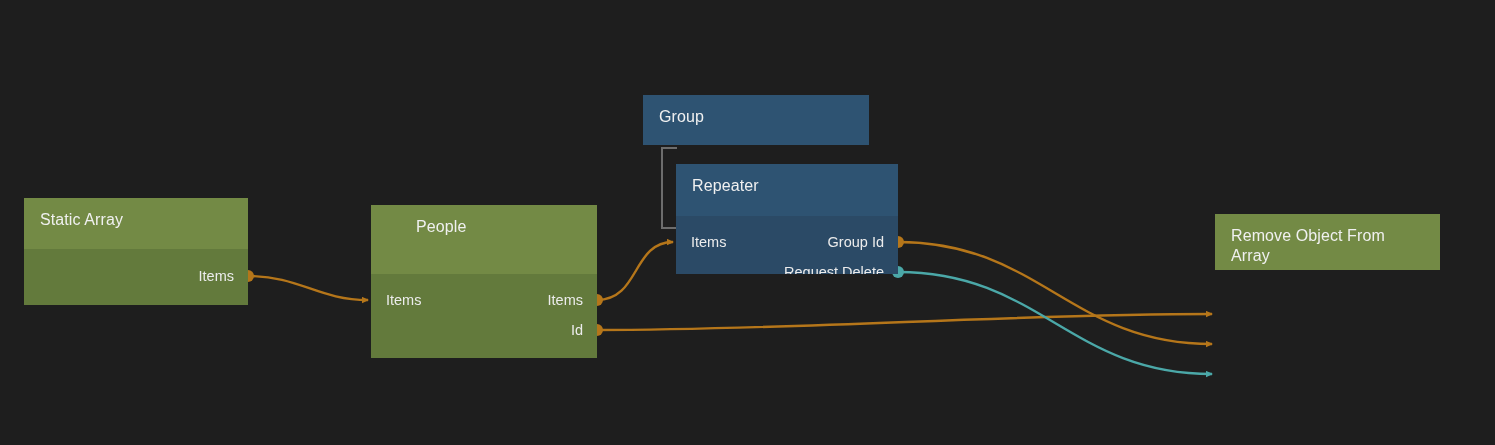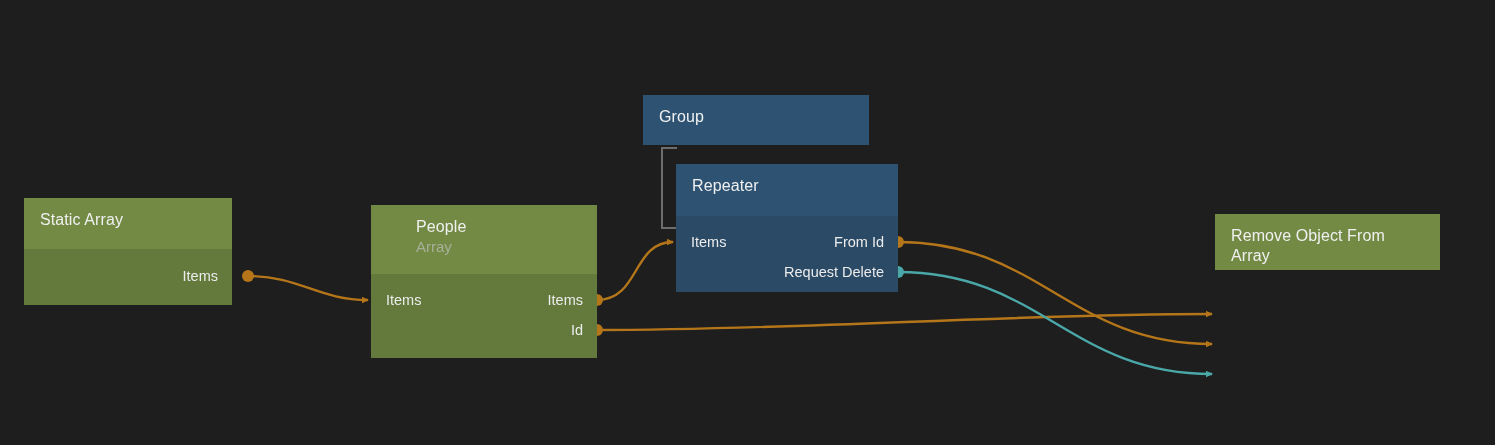--- a/index.html
+++ b/index.html
@@ -100,52 +100,51 @@
         <circle cx="597" cy="300" r="6" fill="#b5761a"></circle>
         <circle cx="597" cy="330" r="6" fill="#b5761a"></circle>
         <circle cx="898" cy="242" r="6" fill="#b5761a"></circle>
         <circle cx="898" cy="272" r="6" fill="#4ba8a8"></circle>
       </g>
   </svg>
 
   <div class="group-bracket" style="left: 661px; top: 147px; width: 16px; height: 82px; border-color: rgb(109, 109, 109);"></div>
 
   <div id="node-layer">
-      <div class="node green" style="left: 24px; top: 198px; width: 208px; height: 107px;">
+      <div class="node green" style="left: 24px; top: 198px; width: 224px; height: 107px;">
         <div class="node-header" style="height: 51px;">
           <div class="node-title">Static Array</div>
         </div>
         <div class="node-body" style="height: 56px;">
           <div class="port-row out" style="top: 17px;">Items</div>
         </div>
       </div>
       <div class="node green" style="left: 371px; top: 205px; width: 226px; height: 153px;">
         <div class="node-header" style="height: 69px; padding-left: 45px;">
           <div class="node-title">People</div>
-          <div class="node-subtitle">Array</div>
         </div>
         <div class="node-body" style="height: 84px;">
           <div class="port-row in" style="top: 16px;">Items</div>
           <div class="port-row out" style="top: 16px;">Items</div>
           <div class="port-row out" style="top: 46px;">Id</div>
         </div>
       </div>
       <div class="node blue" style="left: 643px; top: 95px; width: 226px; height: 62px;">
         <div class="node-header" style="height: 50px;">
           <div class="node-title">Group</div>
         </div>
         <div class="node-body" style="height: 0px;"></div>
       </div>
-      <div class="node blue" style="left: 676px; top: 164px; width: 222px; height: 128px;">
+      <div class="node blue" style="left: 676px; top: 164px; width: 222px; height: 110px;">
         <div class="node-header" style="height: 52px;">
           <div class="node-title">Repeater</div>
         </div>
         <div class="node-body" style="height: 82px;">
           <div class="port-row in" style="top: 16px;">Items</div>
-          <div class="port-row out" style="top: 16px;">From Id</div>
+          <div class="port-row out" style="top: 16px;">Group Id</div>
           <div class="port-row out" style="top: 46px;">Request Delete</div>
         </div>
       </div>
       <div class="node green" style="left: 1215px; top: 214px; width: 225px; height: 185px;">
         <div class="node-header" style="height: 56px;">
           <div class="node-title">Remove Object From Array</div>
         </div>
       </div>
     </div>
 </div>

